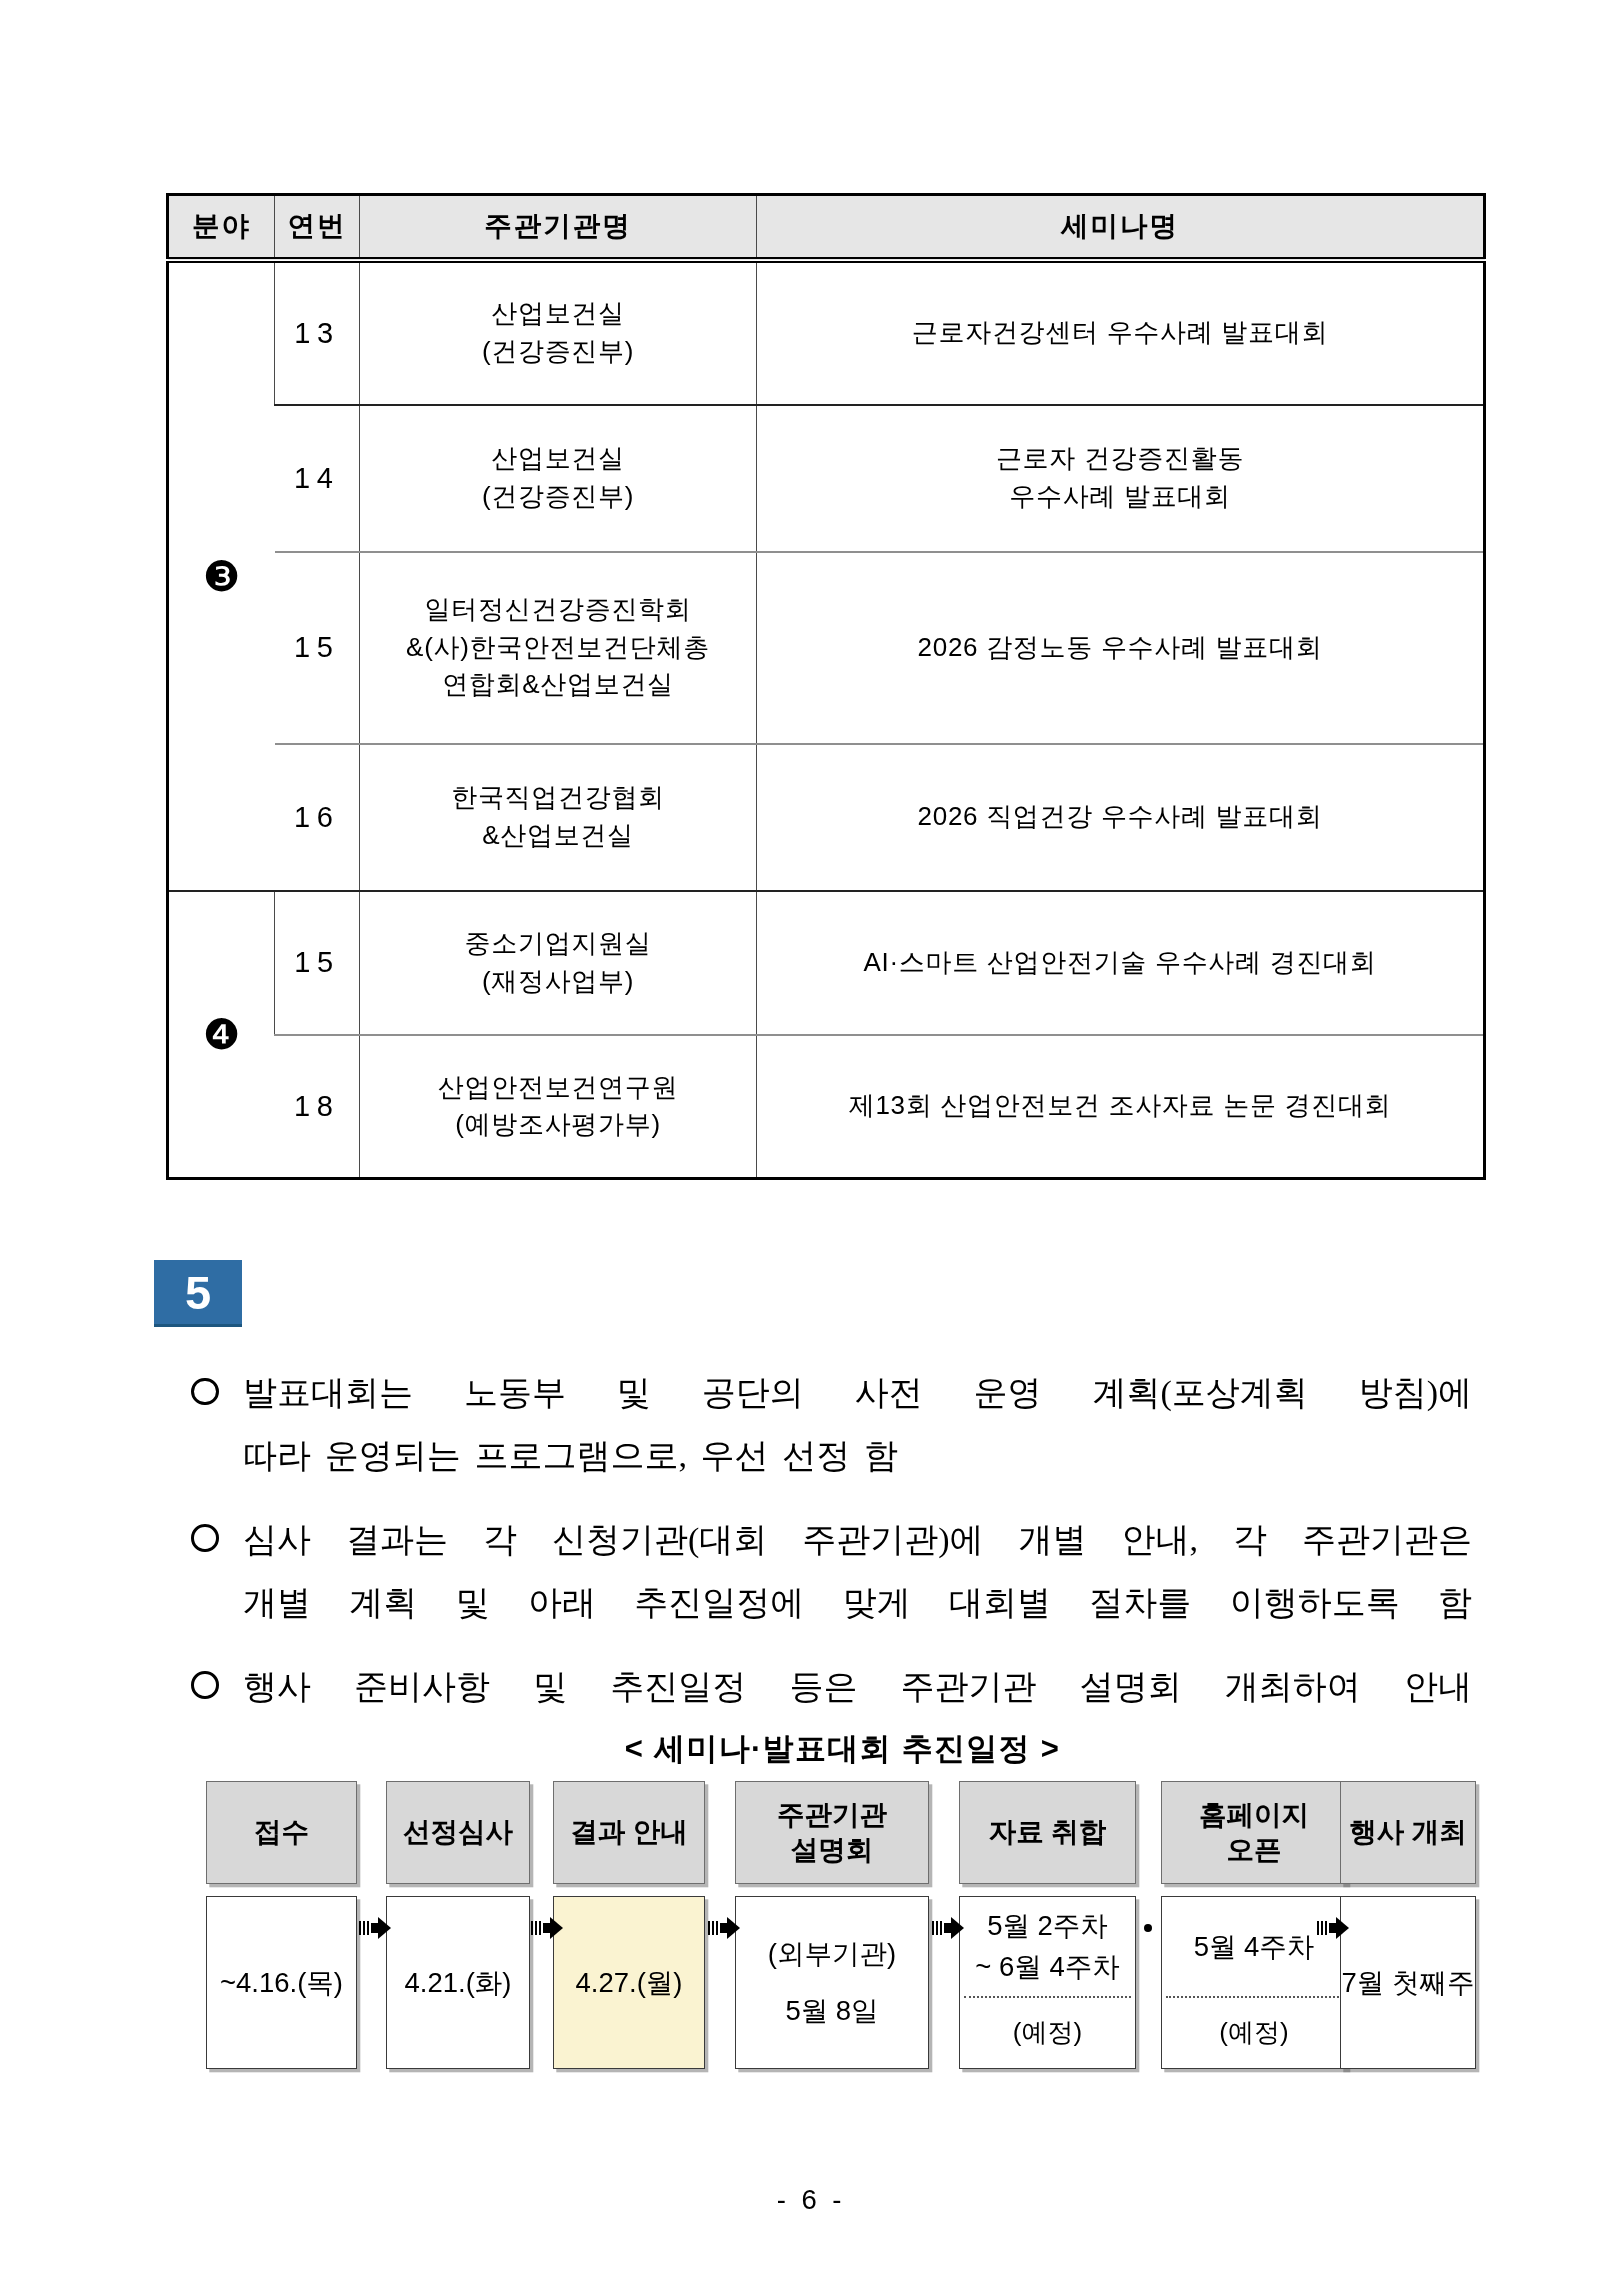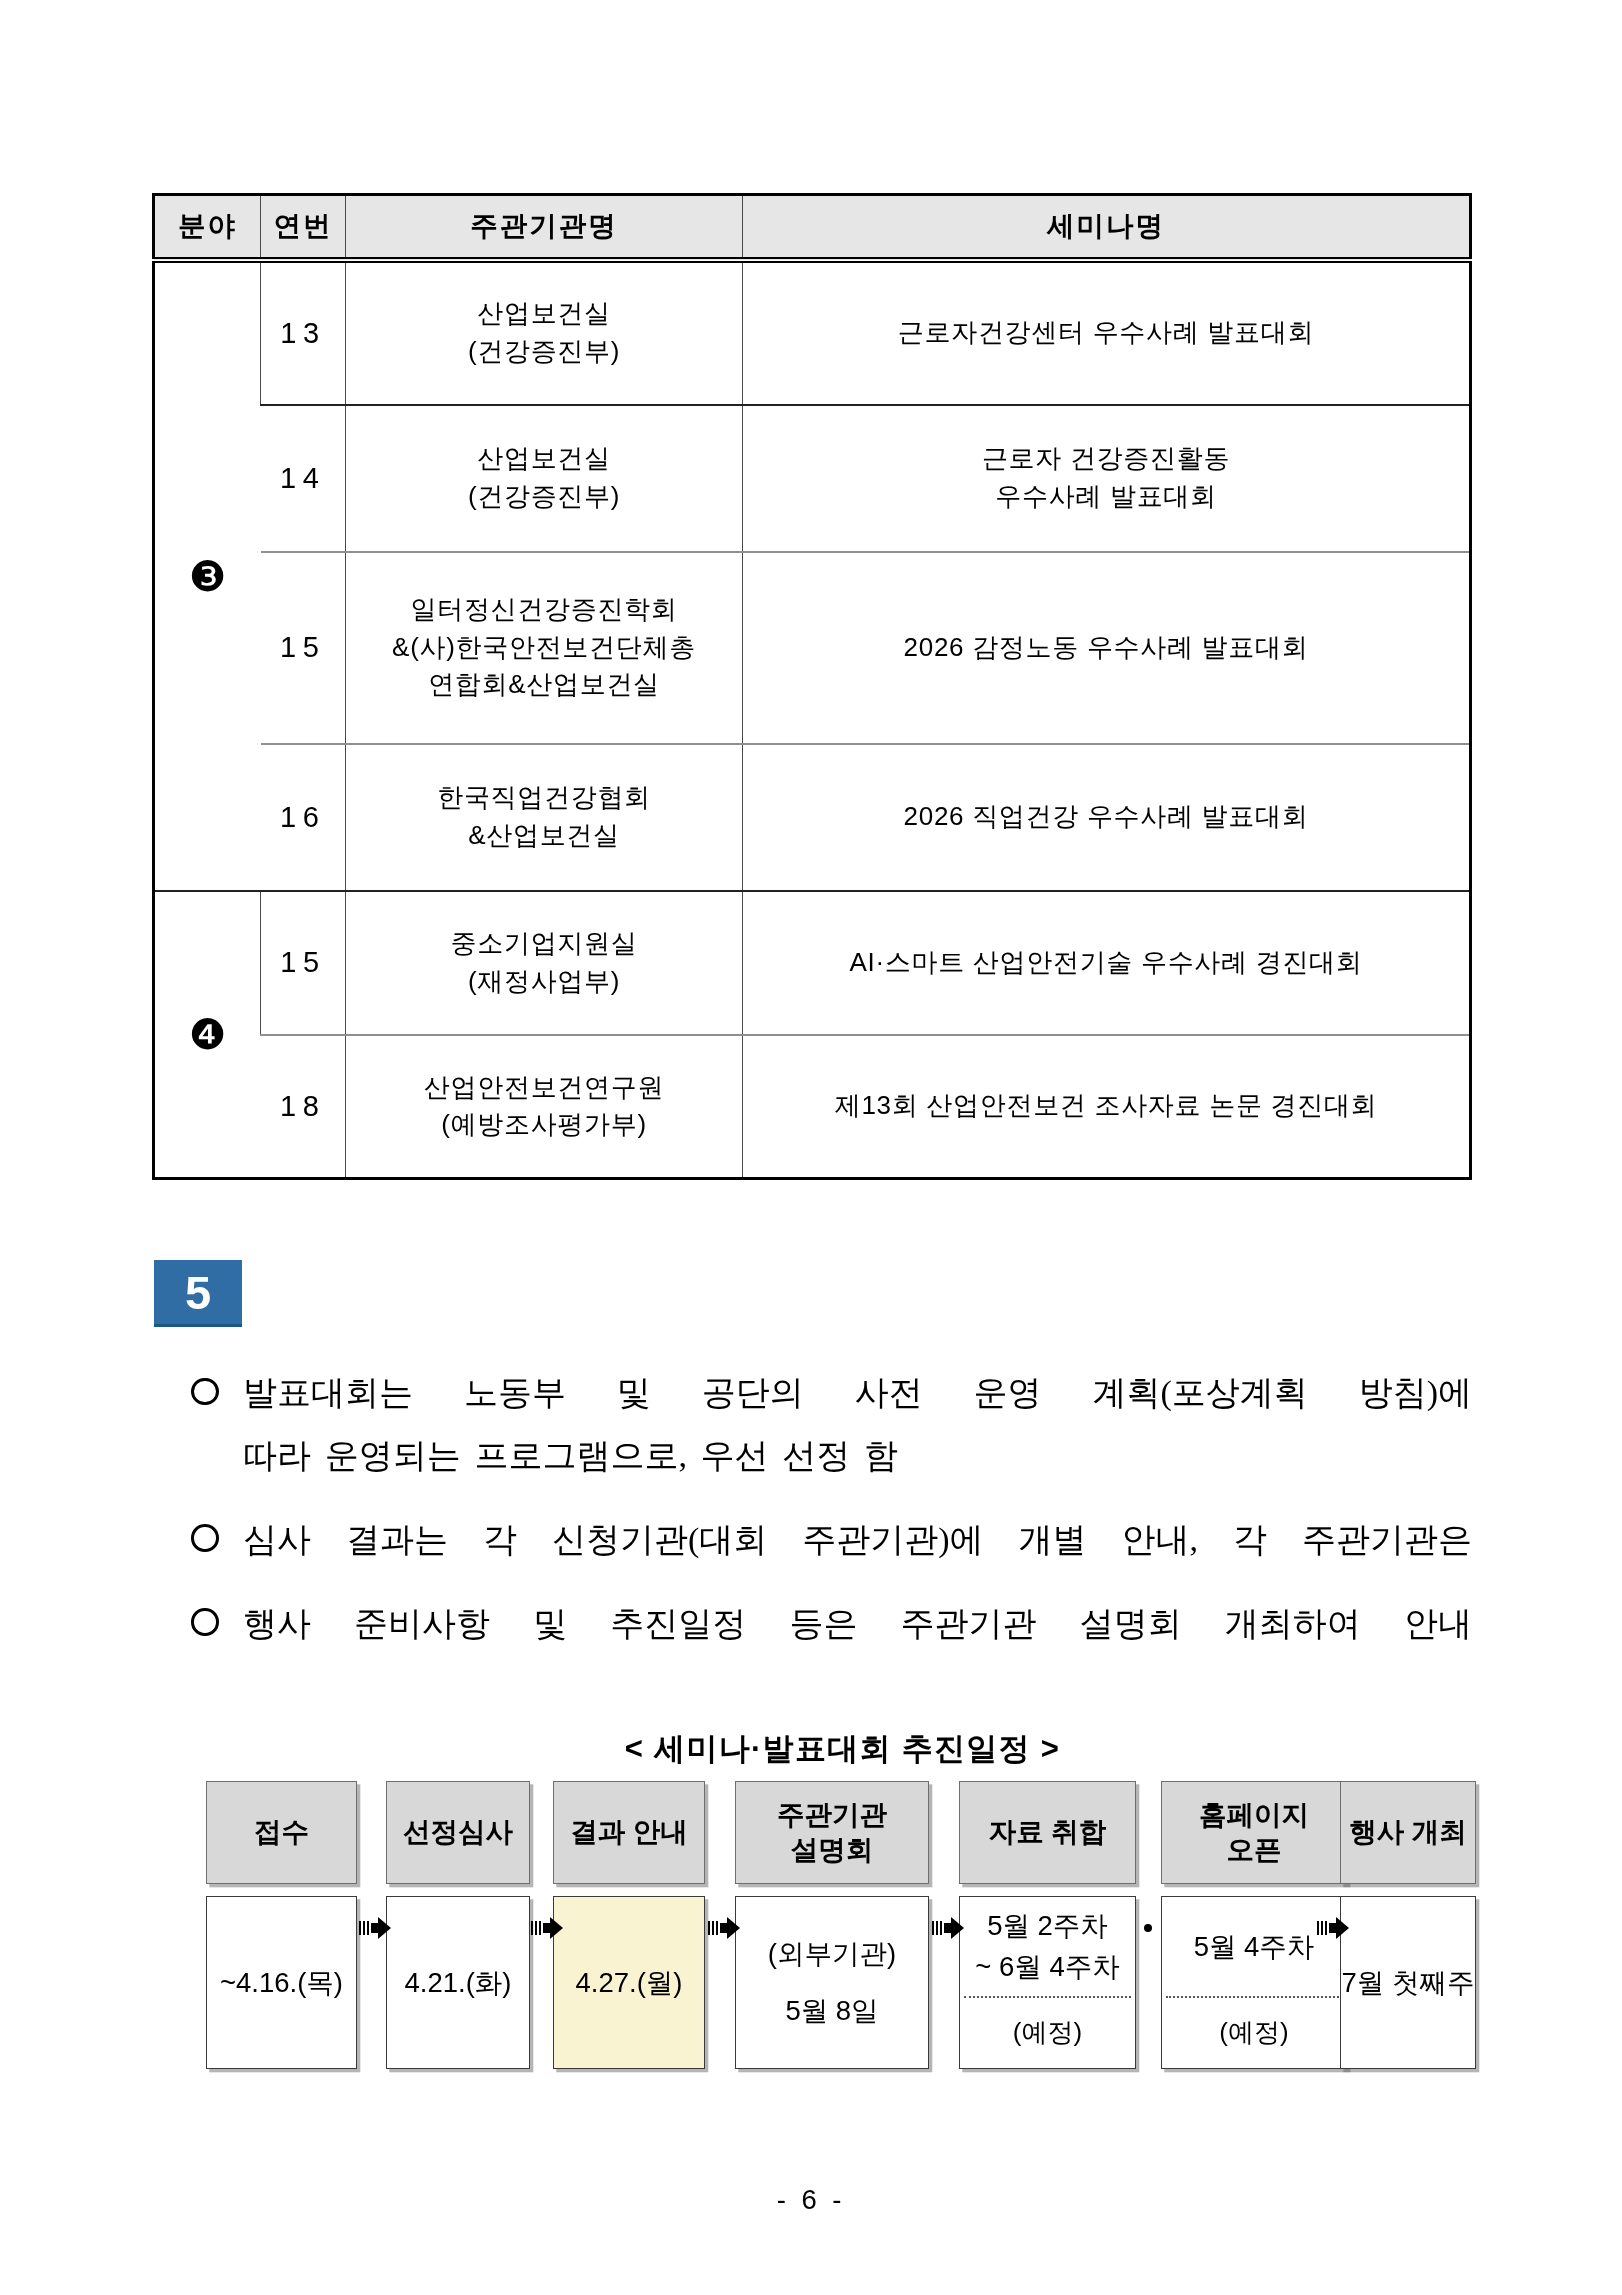--- a/index.html
+++ b/index.html
@@ -9,21 +9,21 @@
     height: 2295px;
     background: #ffffff;
     font-family: "Liberation Sans", sans-serif;
     color: #000;
     overflow: hidden;
   }
 
   
   table.seminar-table {
     position: absolute;
-    left: 152px; top: 193px;
+    left: 166px; top: 193px;
     width: 1317px;
     border-collapse: collapse;
     table-layout: fixed;
     border: 3.3px solid #000;
   }
   .seminar-table th, .seminar-table td {
     border-left: 1.3px solid #4a4a4a;
     vertical-align: middle;
     text-align: center;
     padding: 3.9px 6.5px;
@@ -249,20 +249,21 @@
 
   <div class="bullets">
     <div class="bullet">
       <span class="bullet-circle"></span>
       <div class="bullet-line just">발표대회는 노동부 및 공단의 사전 운영 계획(포상계획 방침)에</div>
       <div class="bullet-line">따라 운영되는 프로그램으로, 우선 선정 함</div>
     </div>
     <div class="bullet">
       <span class="bullet-circle"></span>
       <div class="bullet-line just">심사 결과는 각 신청기관(대회 주관기관)에 개별 안내, 각 주관기관은</div>
+      <div class="bullet-line just">개별 계획 및 아래 추진일정에 맞게 대회별 절차를 이행하도록 함</div>
     </div>
     <div class="bullet">
       <span class="bullet-circle"></span>
       <div class="bullet-line just">행사 준비사항 및 추진일정 등은 주관기관 설명회 개최하여 안내</div>
     </div>
   </div>
 
   <div class="schedule-title">&lt; 세미나·발표대회 추진일정 &gt;</div>
 
   <div class="tl-col" style="left:206px;width:151px">

